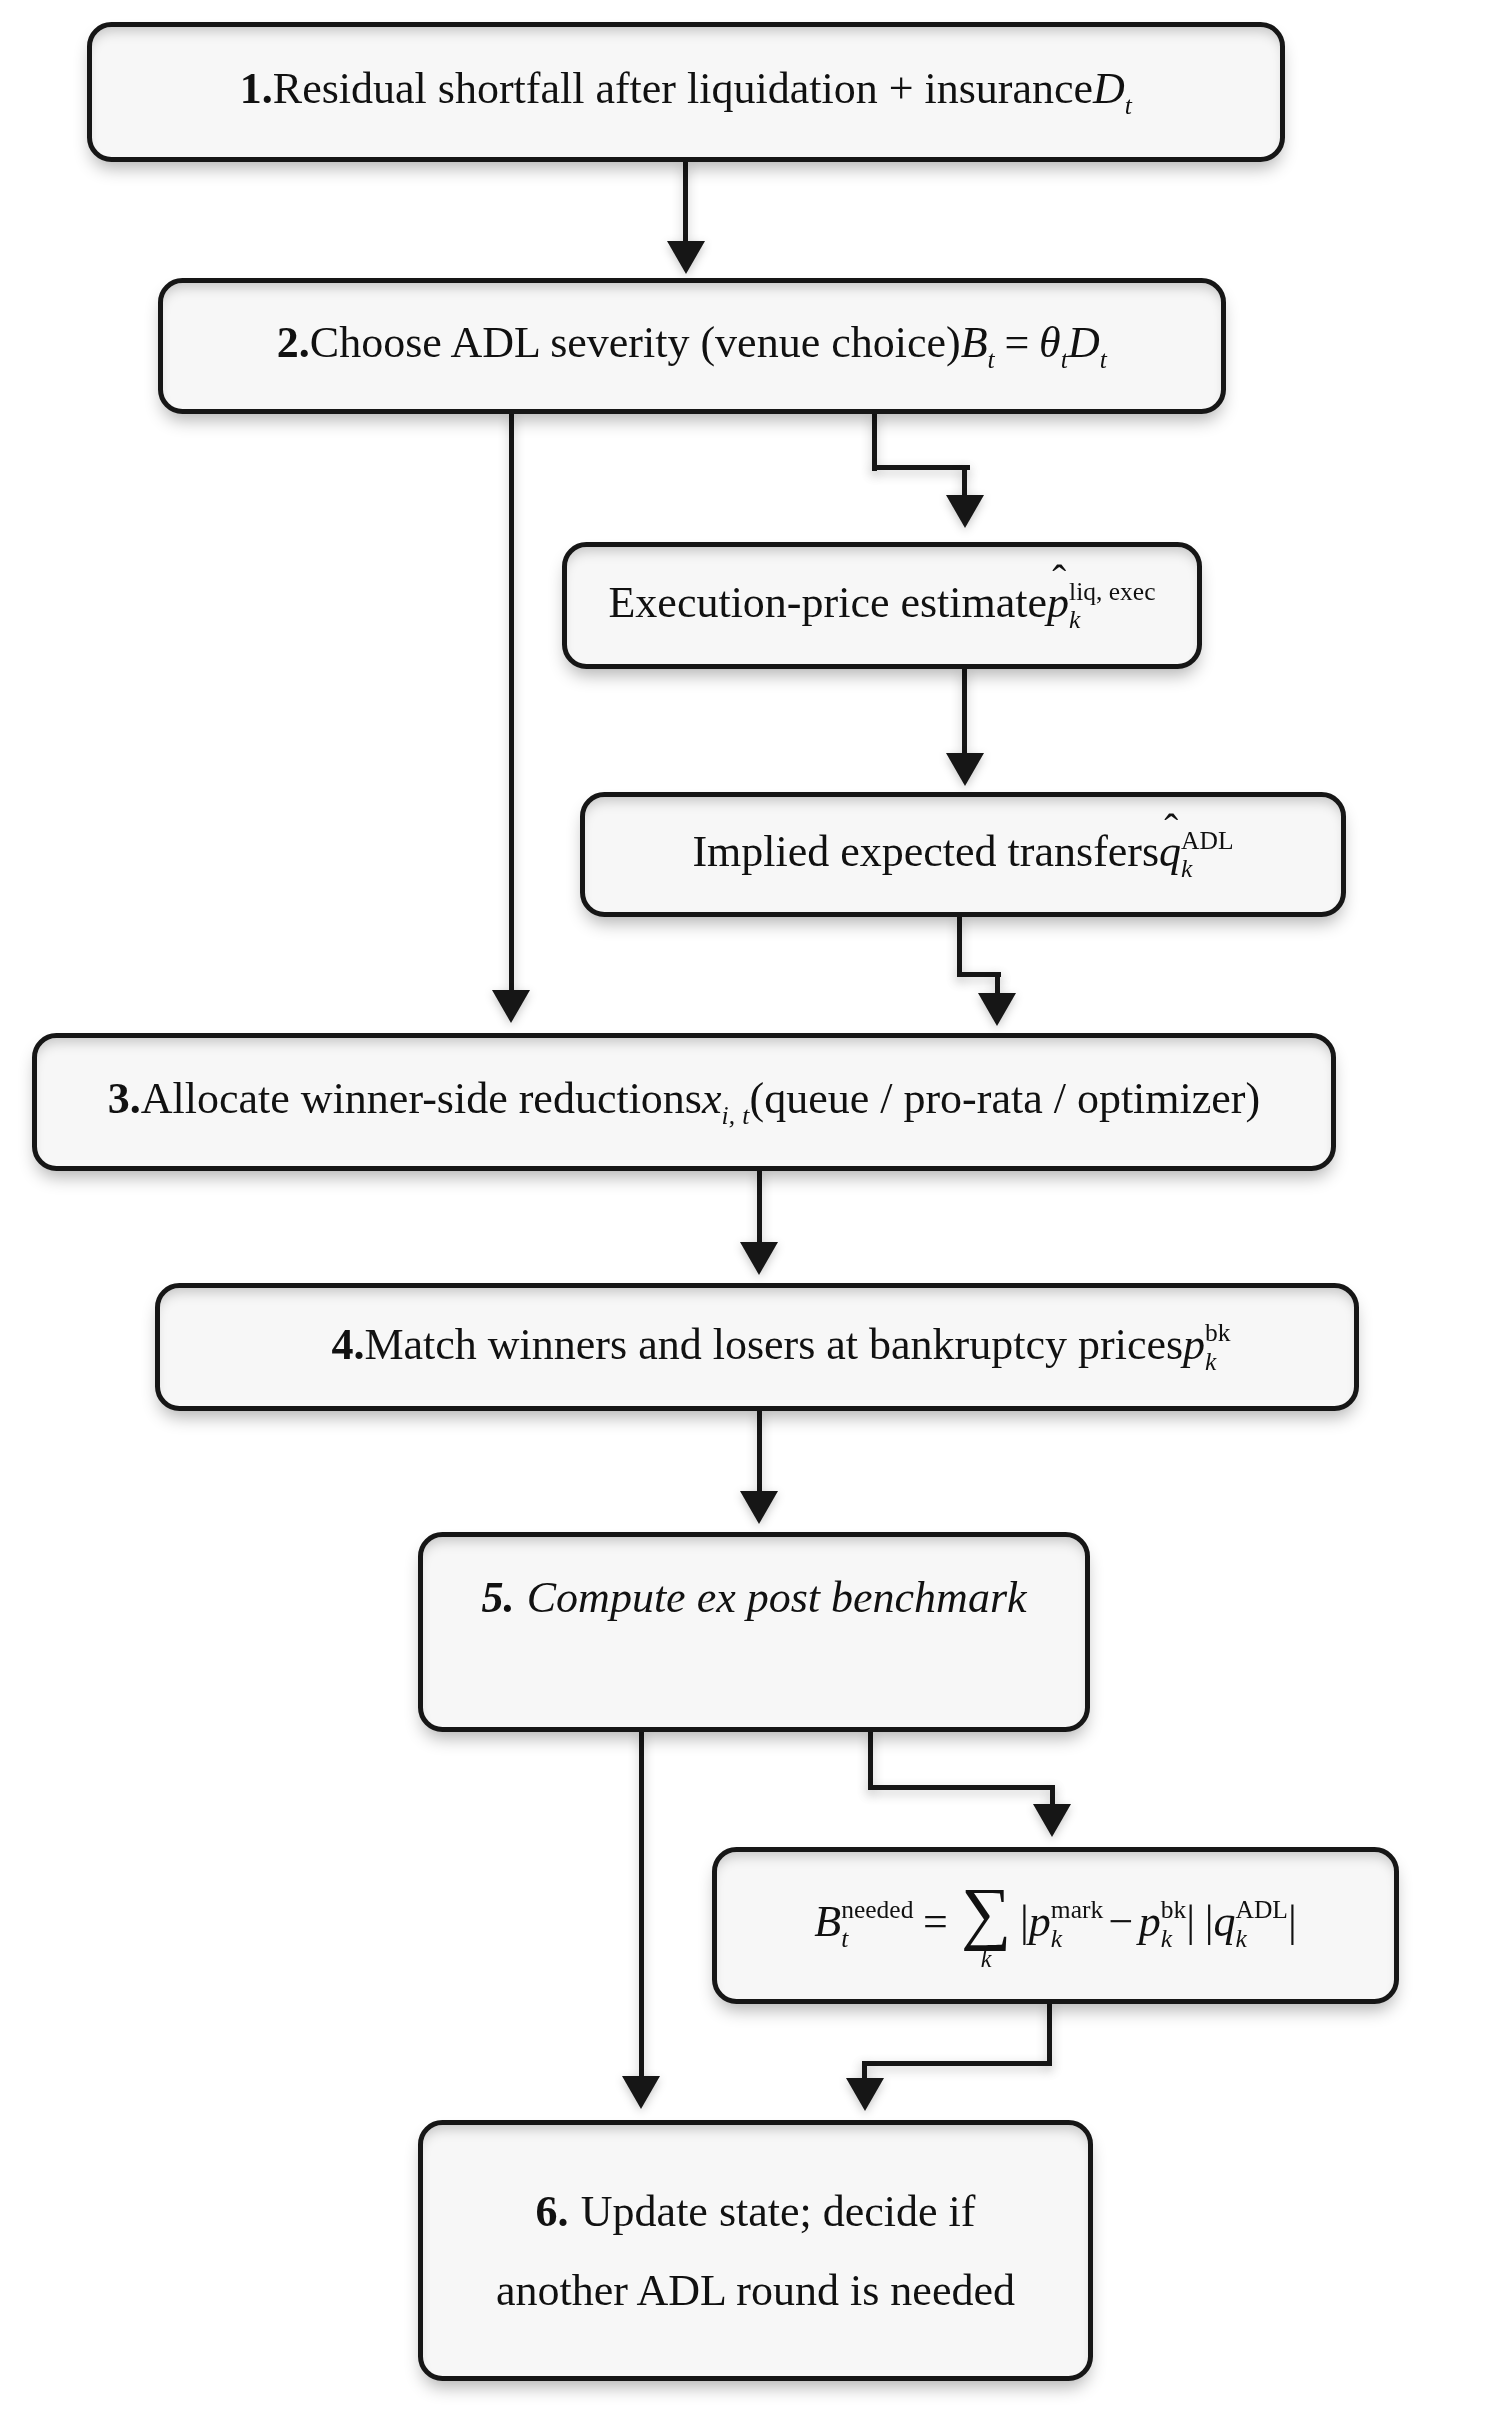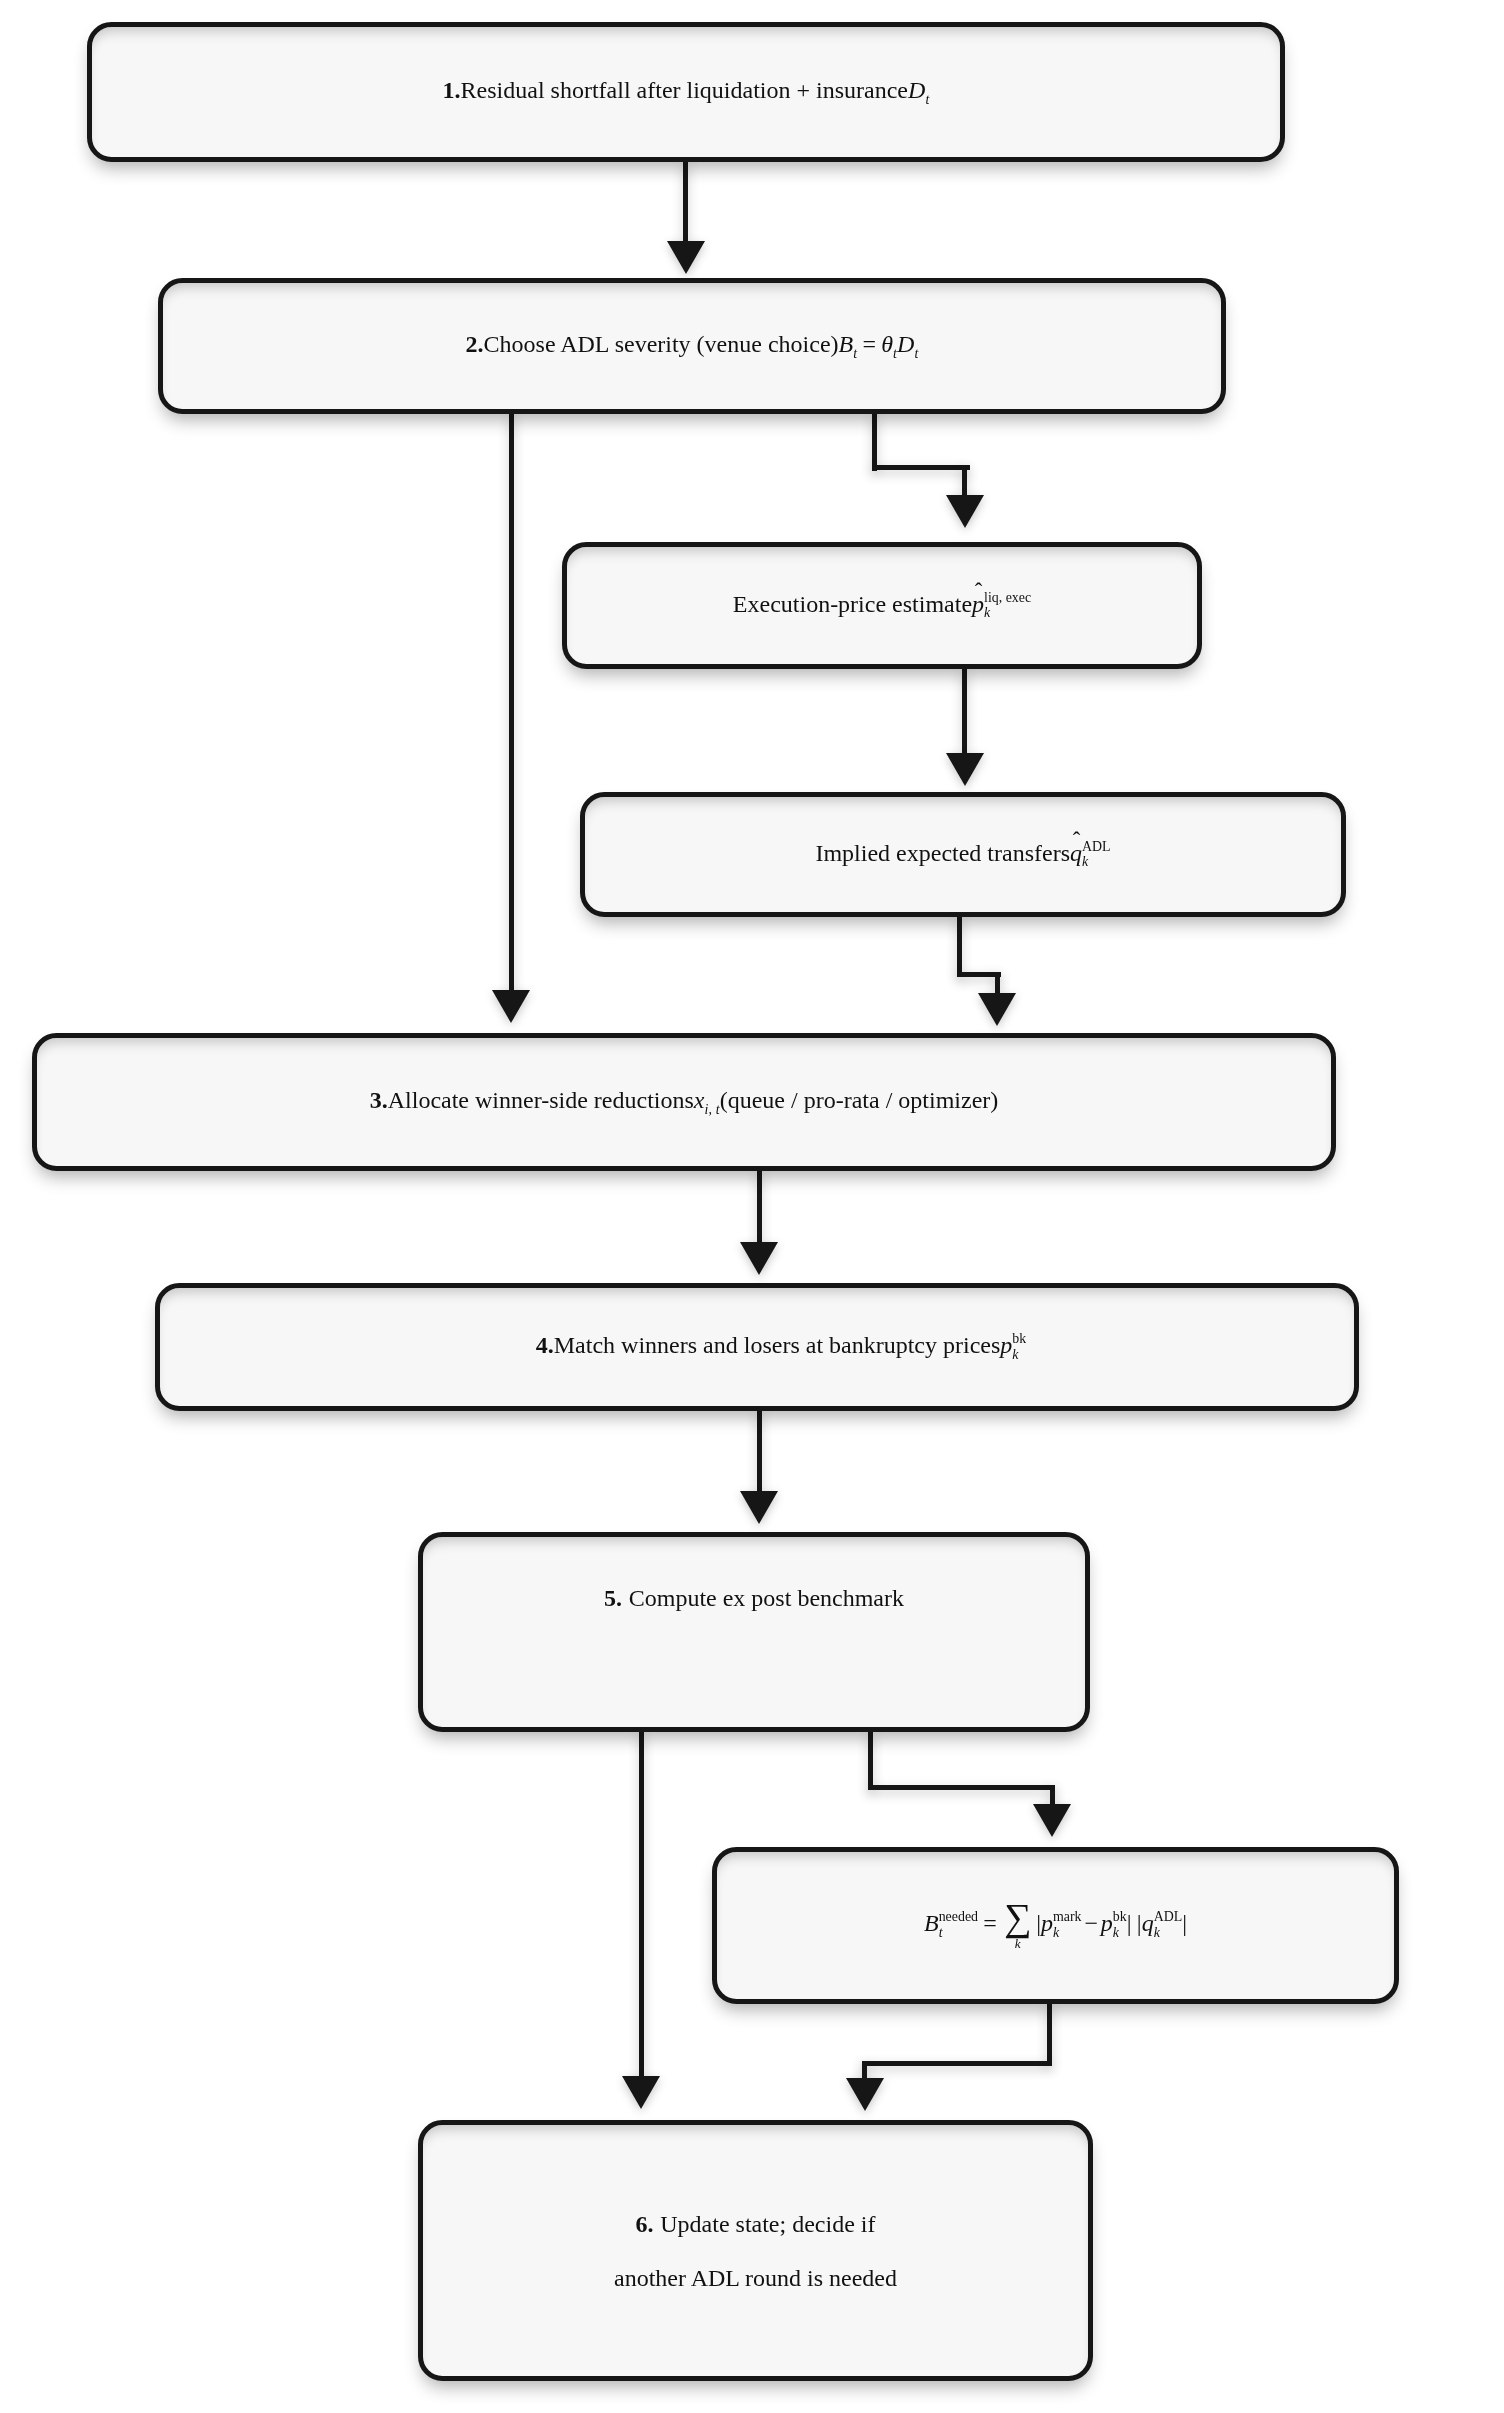--- a/index.html
+++ b/index.html
@@ -6,21 +6,21 @@
   body{width:1505px;height:2413px;position:relative;font-family:"Liberation Serif", serif;color:#111;}
   #canvas{position:absolute;left:0;top:0;width:1505px;height:2413px;background:#ffffff;overflow:hidden;}
 
   
   .fbox{
     position:absolute;box-sizing:border-box;
     background:#f7f7f7;
     border:5.2px solid #161616;border-radius:24.4px;
     box-shadow:0 10.5px 17.4px -4.6px rgba(0,0,0,.30), inset 0 9.3px 12.8px -5.8px rgba(0,0,0,.22);
     display:flex;align-items:center;justify-content:center;
-    text-align:center;font-size:24px;line-height:1.25;
+    text-align:center;font-size:44px;line-height:1.25;
   }
   .fbox .inner{padding:0 23px;}
   .num{font-weight:bold;}
   .num.sp{margin-right:.28em;}
 
   
   .var{font-style:italic;}
   .sb{font-size:.58em;font-style:italic;vertical-align:-0.45em;letter-spacing:.01em;}
   .stack{display:inline-flex;flex-direction:column;align-items:flex-start;vertical-align:middle;
          font-size:.58em;line-height:1.12;transform:translateY(-0.04em);text-align:left;}
@@ -116,21 +116,21 @@
     <span class="inner"><b class="num">3.</b><span>Allocate winner-side reductions</span><span class="var">x</span><span class="sb">i, t</span><span>(queue / pro-rata / optimizer)</span></span>
   </div>
 
   <div class="fbox" id="box-step4" style="left:155px;top:1283px;width:1204px;height:128px;padding-left:48px;">
     <span class="inner"><b class="num">4.</b><span>Match winners and losers at bankruptcy prices</span><span class="var">p</span><span class="stack">
           <span class="ssup">bk</span>
           <span class="ssub">k</span>
         </span></span>
   </div>
 
-  <div class="fbox" id="box-step5" style="left:418px;top:1532px;width:672px;height:200px;">
+  <div class="fbox" id="box-step5" style="left:418px;top:1532px;width:672px;height:200px;font-style:italic;">
     <span class="inner"><b class="num sp">5.</b><span>Compute ex post benchmark</span></span>
   </div>
 
   <div class="fbox" id="box-formula" style="left:712px;top:1847px;width:687px;height:157px;">
     <span class="inner"><span class="var">B</span><span class="stack">
           <span class="ssup">needed</span>
           <span class="ssub">t</span>
         </span><span class="gap"></span><span>=</span><span class="gap"></span><span class="sum">
           <span class="sigma">∑</span>
           <span class="under">k</span>

